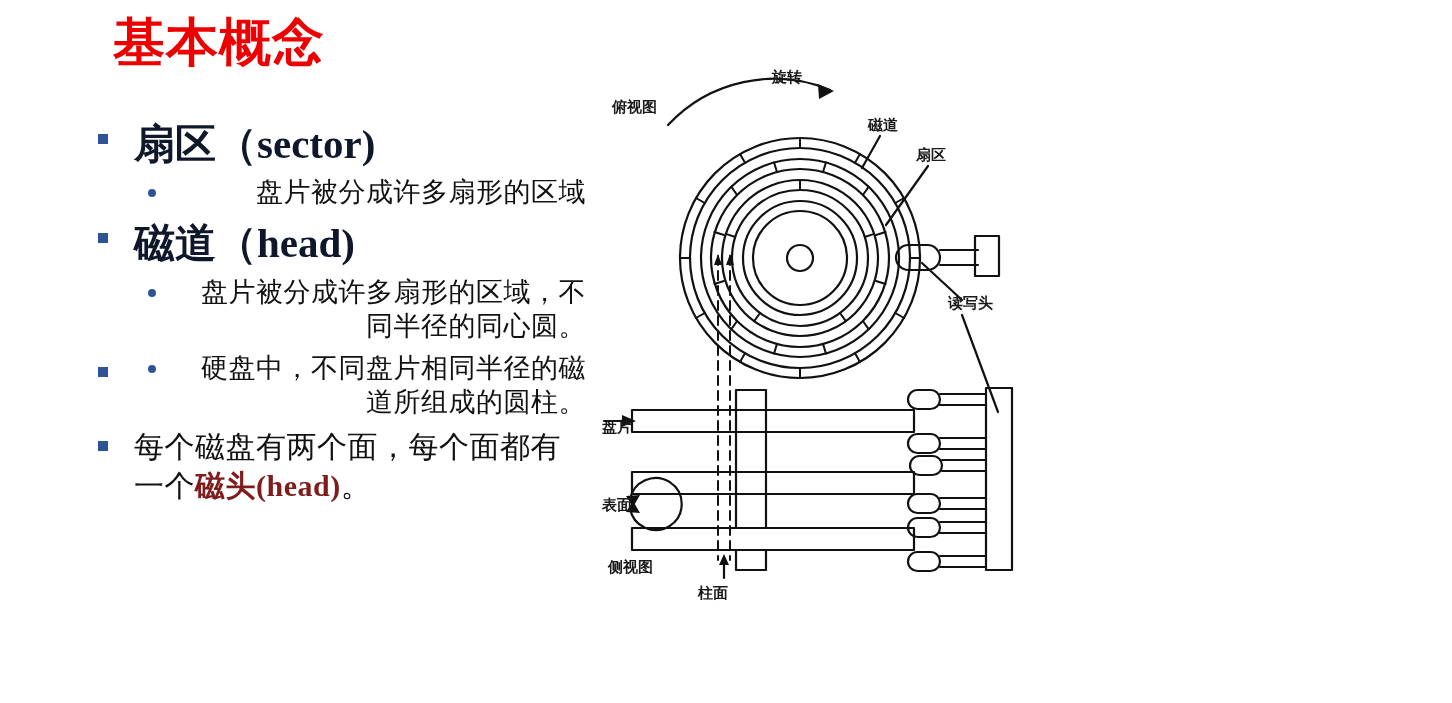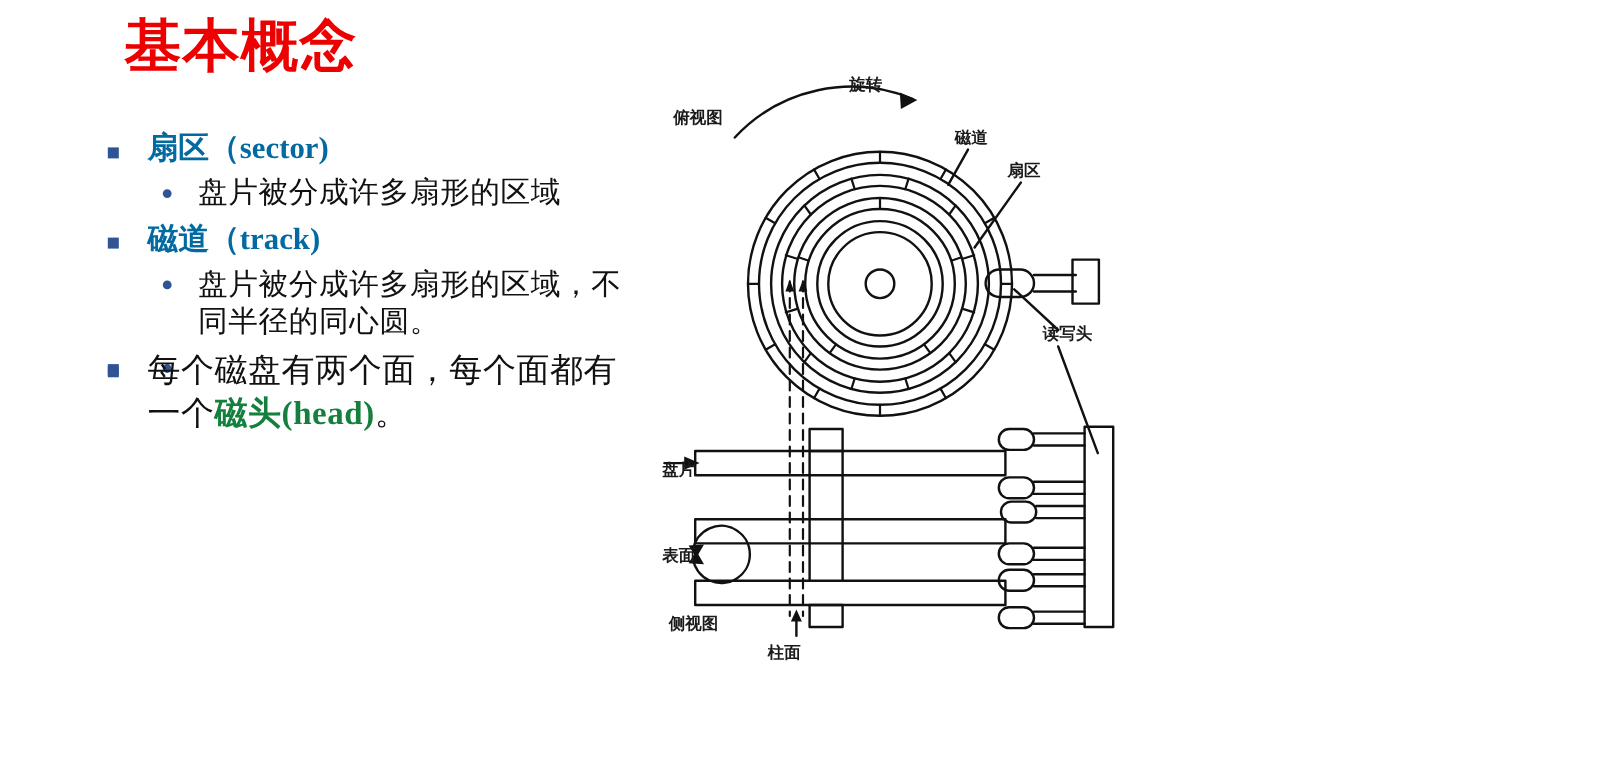--- a/index.html
+++ b/index.html
@@ -36,41 +36,42 @@
   #bullet-column {
     position: absolute;
     left: 86px;
     top: 118px;
     width: 500px;
   }
   .b1 {
     position: relative;
     padding-left: 48px;
     margin-bottom: 2px;
-    font-size: 28px;
+    font-size: 41px;
     font-weight: bold;
-    color: #0369a1;
+    color: #0f172a;
     line-height: 1.30;
   }
   .b1 .sq {
     position: absolute;
     left: 12px;
     top: 16px;
     width: 10px;
     height: 10px;
     background: #2f5496;
   }
   .b2 {
     position: relative;
     padding-left: 94px;
     margin: 4px 0 8px 0;
     font-size: 27px;
     color: #111111;
     line-height: 1.26;
     letter-spacing: 0.5px;
+    text-align: right;
   }
   .b2 .dot {
     position: absolute;
     left: 62px;
     top: 14px;
     width: 8px;
     height: 8px;
     border-radius: 50%;
     background: #2f5496;
   }
@@ -86,21 +87,21 @@
   }
   .b1-plain .sq {
     position: absolute;
     left: 12px;
     top: 14px;
     width: 10px;
     height: 10px;
     background: #2f5496;
   }
   .hl-red {
-    color: #15803d;
+    color: #7f1d1d;
     font-weight: bold;
   }
 
   
   #figure {
     position: absolute;
     left: 590px;
     top: 60px;
     width: 450px;
     height: 560px;
@@ -126,32 +127,33 @@
       <span class="sq"></span>
       <span>扇区（sector)</span>
     </div>
     <div class="b2">
       <span class="dot"></span>
       <span>盘片被分成许多扇形的区域</span>
     </div>
 
     <div class="b1">
       <span class="sq"></span>
-      <span>磁道（track)</span>
+      <span>磁道（head)</span>
     </div>
     <div class="b2">
       <span class="dot"></span>
       <span>盘片被分成许多扇形的区域，不同半径的同心圆。</span>
     </div>
 
     <div class="b1">
       <span class="sq"></span>
     </div>
     <div class="b2">
       <span class="dot"></span>
+      <span>硬盘中，不同盘片相同半径的磁道所组成的圆柱。</span>
     </div>
 
     <div class="b1-plain">
       <span class="sq"></span><span>每个磁盘有两个面，每个面都有一个</span><span class="hl-red">磁头(head)</span><span>。</span>
     </div>
 
   </div>
 
   <div id="figure">
     <svg width="450" height="560" viewBox="0 0 450 560">

